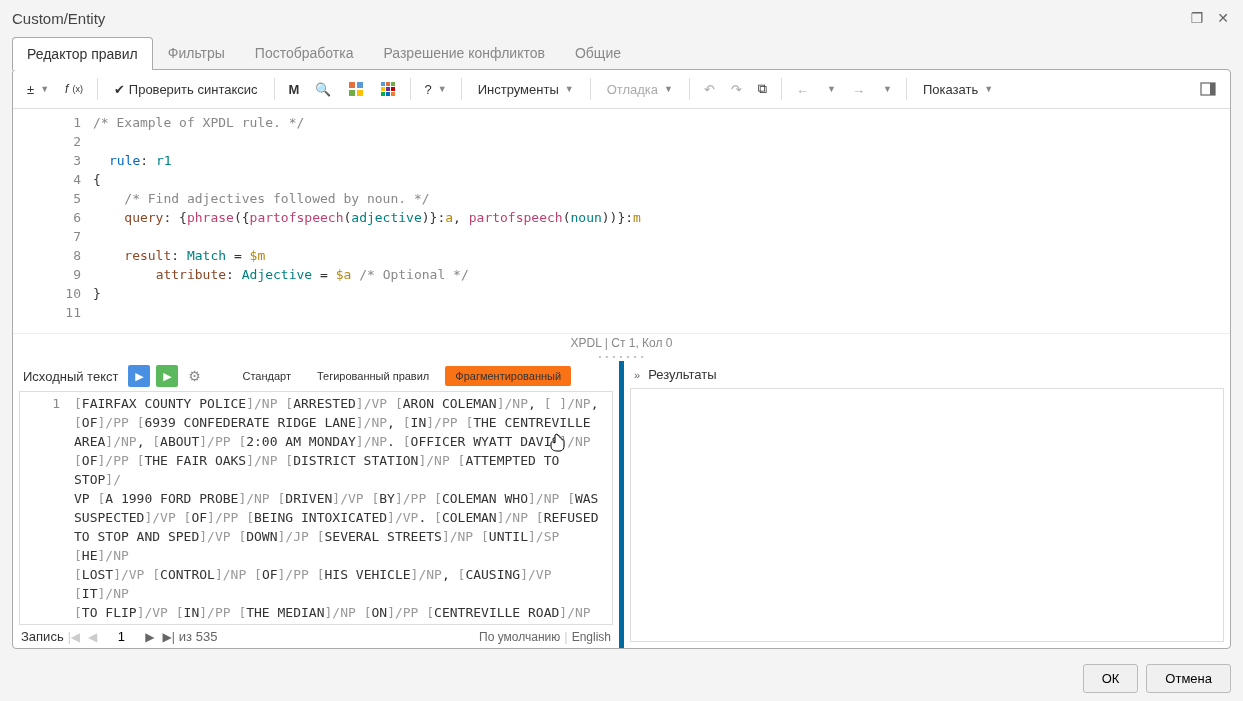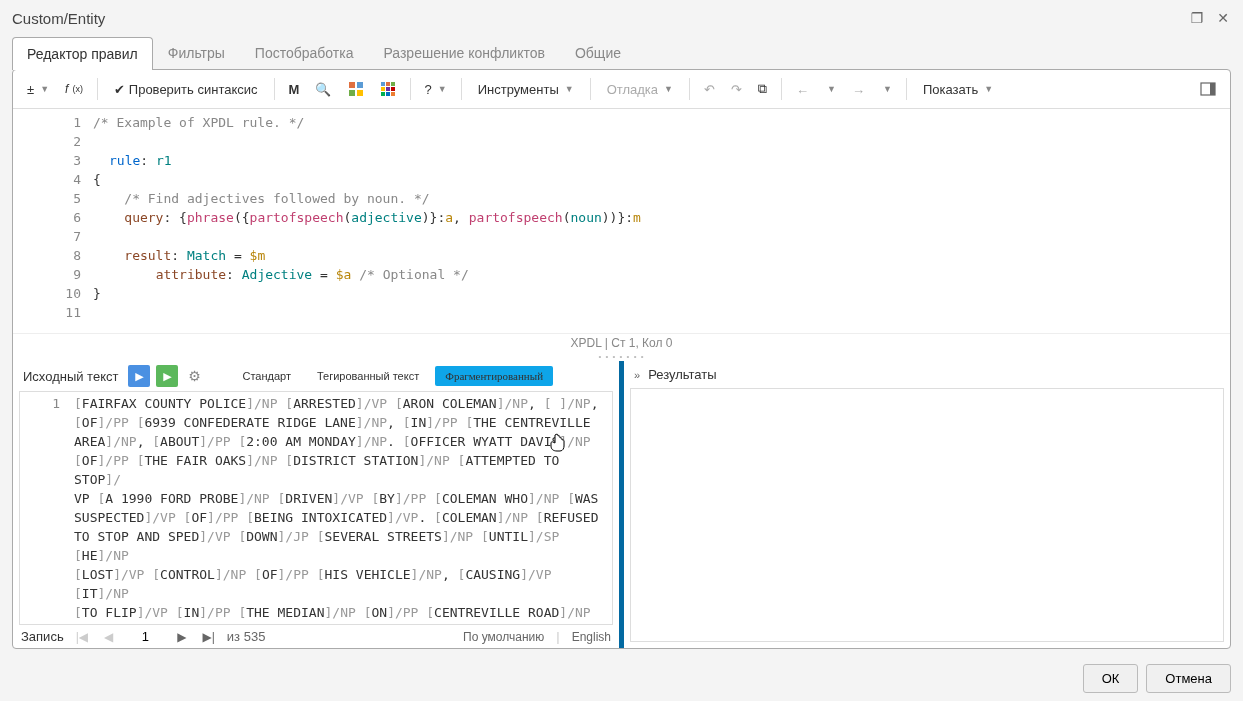--- a/index.html
+++ b/index.html
@@ -35,27 +35,27 @@
 .lower { display: flex; flex: 1; }
 .lower-left { flex: 1; display: flex; flex-direction: column; border-right: 5px solid #0369a1; }
 .lower-right { flex: 1; display: flex; flex-direction: column; }
 .sub-toolbar { display: flex; align-items: center; padding: 4px 6px; gap: 6px; border-bottom: none; }
 .sub-label { font-size: 13px; color: #333; padding: 2px 4px; }
 .play-btn { width: 22px; height: 22px; display: flex; align-items: center; justify-content: center; cursor: pointer; border-radius: 2px; font-size: 11px; }
 .play-blue { background: #4a90e2; color: #fff; }
 .play-green { background: #5cb85c; color: #fff; }
 .gear-btn { width: 20px; height: 20px; display: flex; align-items: center; justify-content: center; cursor: pointer; color: #888; font-size: 14px; }
 .view-tab { padding: 4px 10px; cursor: pointer; color: #333; font-size: 11px; }
-.view-tab.active { background: #0ea5e9; border-radius: 2px; font-family: Liberation Serif, serif; }
+.view-tab.active { background: #f97316; border-radius: 2px; }
 .text-pane { flex: 1; display: flex; overflow: hidden; border: 1px solid #ddd; margin: 0 6px; }
 .text-gutter { width: 50px; text-align: right; padding: 2px 10px 2px 0; font-family: 'Consolas', monospace; font-size: 13px; color: #888; line-height: 19px; }
 .text-body { flex: 1; padding: 2px 4px; font-family: 'Consolas', monospace; font-size: 13px; line-height: 19px; color: #333; overflow-y: auto; }
 .text-body .br { color: #999; }
 .text-body .tg { color: #999; }
-.nav-bar { display: flex; align-items: center; padding: 4px 8px; gap: 8px; font-size: 13px; }
+.nav-bar { display: flex; align-items: center; padding: 4px 8px; font-size: 13px; }
 .nav-btn { cursor: pointer; color: #666; padding: 0 4px; font-size: 12px; }
 .nav-btn.disabled { color: #ccc; }
 .nav-input { width: 40px; text-align: center; border: none; background: transparent; font-size: 13px; }
 .nav-total { color: #666; }
 .nav-spacer { flex: 1; }
 .lang-label { color: #666; font-size: 12px; }
 .lang-sep { color: #ccc; margin: 0 4px; }
 .results-pane { flex: 1; border: 1px solid #ddd; margin: 0 6px 6px; }
 .results-header { display: flex; align-items: center; padding: 6px 10px; gap: 8px; }
 .chevrons { font-size: 11px; color: #666; }
@@ -189,21 +189,21 @@
     <div class="lower">
 
       <div class="lower-left">
         <div class="sub-toolbar">
           <span class="sub-label">Исходный текст</span>
           <div class="play-btn play-blue">▶</div>
           <div class="play-btn play-green">▶</div>
           <div class="gear-btn">⚙</div>
           <div style="width:16px"></div>
           <div class="view-tab">Стандарт</div>
-          <div class="view-tab">Тегированный текст</div>
+          <div class="view-tab">Тегированный правил</div>
           <div class="view-tab active">Фрагментированный</div>
         </div>
         <div class="text-pane">
           <div class="text-gutter">1</div>
           <div class="text-body" id="text-body">
               <div><span class="br">[</span>FAIRFAX COUNTY POLICE<span class="br">]</span><span class="tg">/NP</span> <span class="br">[</span>ARRESTED<span class="br">]</span><span class="tg">/VP</span> <span class="br">[</span>ARON COLEMAN<span class="br">]</span><span class="tg">/NP</span>, <span class="br">[</span>  <span class="br">]</span><span class="tg">/NP</span>,</div>
               <div><span class="br">[</span>OF<span class="br">]</span><span class="tg">/PP</span> <span class="br">[</span>6939 CONFEDERATE RIDGE LANE<span class="br">]</span><span class="tg">/NP</span>, <span class="br">[</span>IN<span class="br">]</span><span class="tg">/PP</span> <span class="br">[</span>THE CENTREVILLE</div>
               <div>AREA<span class="br">]</span><span class="tg">/NP</span>, <span class="br">[</span>ABOUT<span class="br">]</span><span class="tg">/PP</span> <span class="br">[</span>2:00 AM MONDAY<span class="br">]</span><span class="tg">/NP</span>.  <span class="br">[</span>OFFICER WYATT DAVIS<span class="br">]</span><span class="tg">/NP</span></div>
               <div><span class="br">[</span>OF<span class="br">]</span><span class="tg">/PP</span> <span class="br">[</span>THE FAIR OAKS<span class="br">]</span><span class="tg">/NP</span> <span class="br">[</span>DISTRICT STATION<span class="br">]</span><span class="tg">/NP</span> <span class="br">[</span>ATTEMPTED TO STOP<span class="br">]</span><span class="tg">/</span></div>
               <div>VP <span class="br">[</span>A 1990 FORD PROBE<span class="br">]</span><span class="tg">/NP</span> <span class="br">[</span>DRIVEN<span class="br">]</span><span class="tg">/VP</span> <span class="br">[</span>BY<span class="br">]</span><span class="tg">/PP</span> <span class="br">[</span>COLEMAN WHO<span class="br">]</span><span class="tg">/NP</span> <span class="br">[</span>WAS</div>

